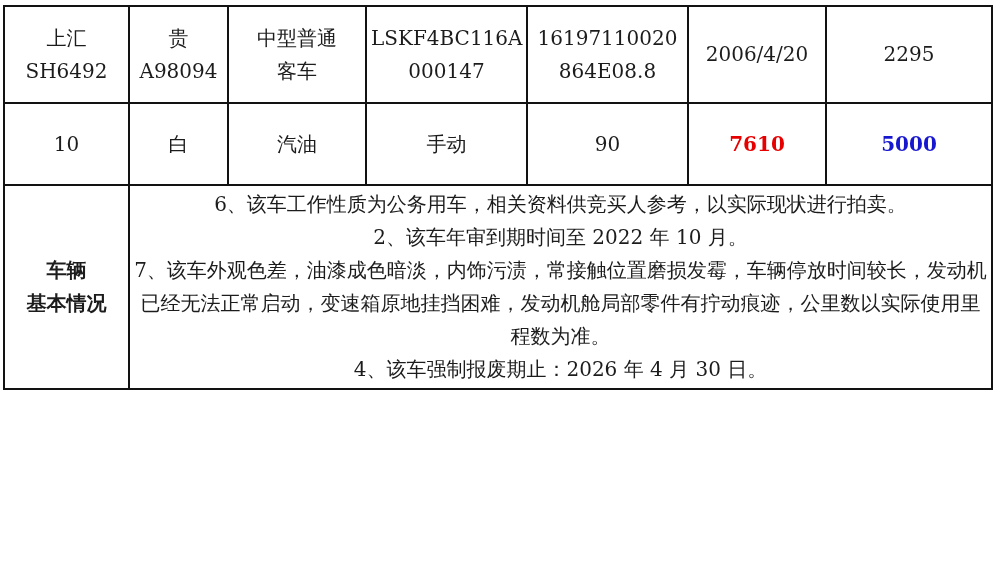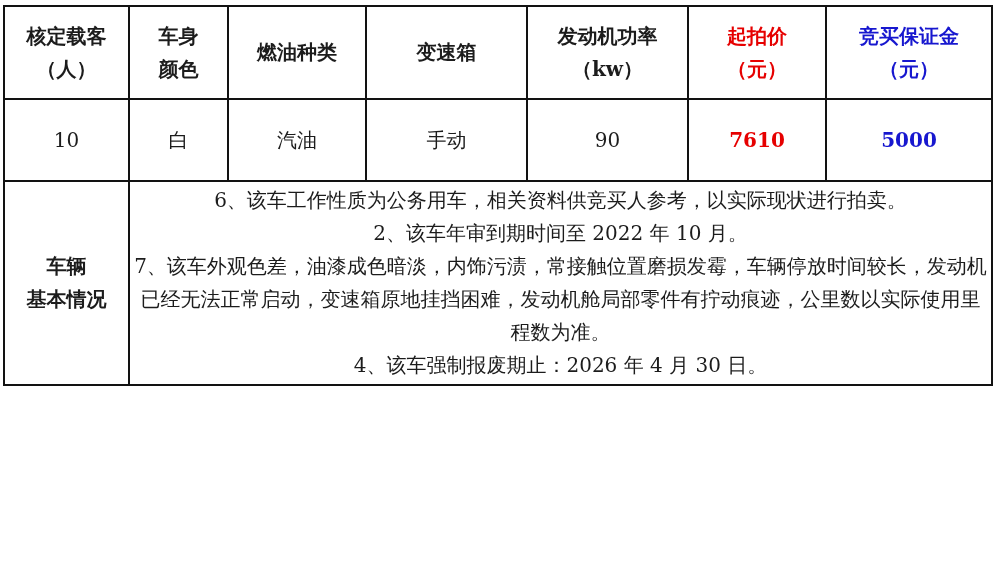--- a/index.html
+++ b/index.html
@@ -59,33 +59,33 @@
     <colgroup>
       <col style="width:125px">
       <col style="width:99px">
       <col style="width:138px">
       <col style="width:161px">
       <col style="width:161px">
       <col style="width:138px">
       <col style="width:166px">
     </colgroup>
     <tbody>
-      <tr class="r3">
-        <td class="hdr pre">核定载客
-（人）</td>
-        <td class="hdr pre">车身
-颜色</td>
-        <td class="hdr pre">燃油种类</td>
-        <td class="hdr pre">变速箱</td>
-        <td class="hdr pre">发动机功率
-（kw）</td>
-        <td class="hdr pre red">起拍价
-（元）</td>
-        <td class="hdr pre blue">竞买保证金
-（元）</td>
+      <tr class="r2">
+        <td class="pre">上汇
+SH6492</td>
+        <td class="pre">贵
+A98094</td>
+        <td class="pre">中型普通
+客车</td>
+        <td class="pre">LSKF4BC116A
+000147</td>
+        <td class="pre">16197110020
+864E08.8</td>
+        <td class="pre">2006/4/20</td>
+        <td class="pre">2295</td>
       </tr>
       <tr class="r4">
         <td class="pre">10</td>
         <td class="pre">白</td>
         <td class="pre">汽油</td>
         <td class="pre">手动</td>
         <td class="pre">90</td>
         <td class="big-num red">7610</td>
         <td class="big-num blue">5000</td>
       </tr>

